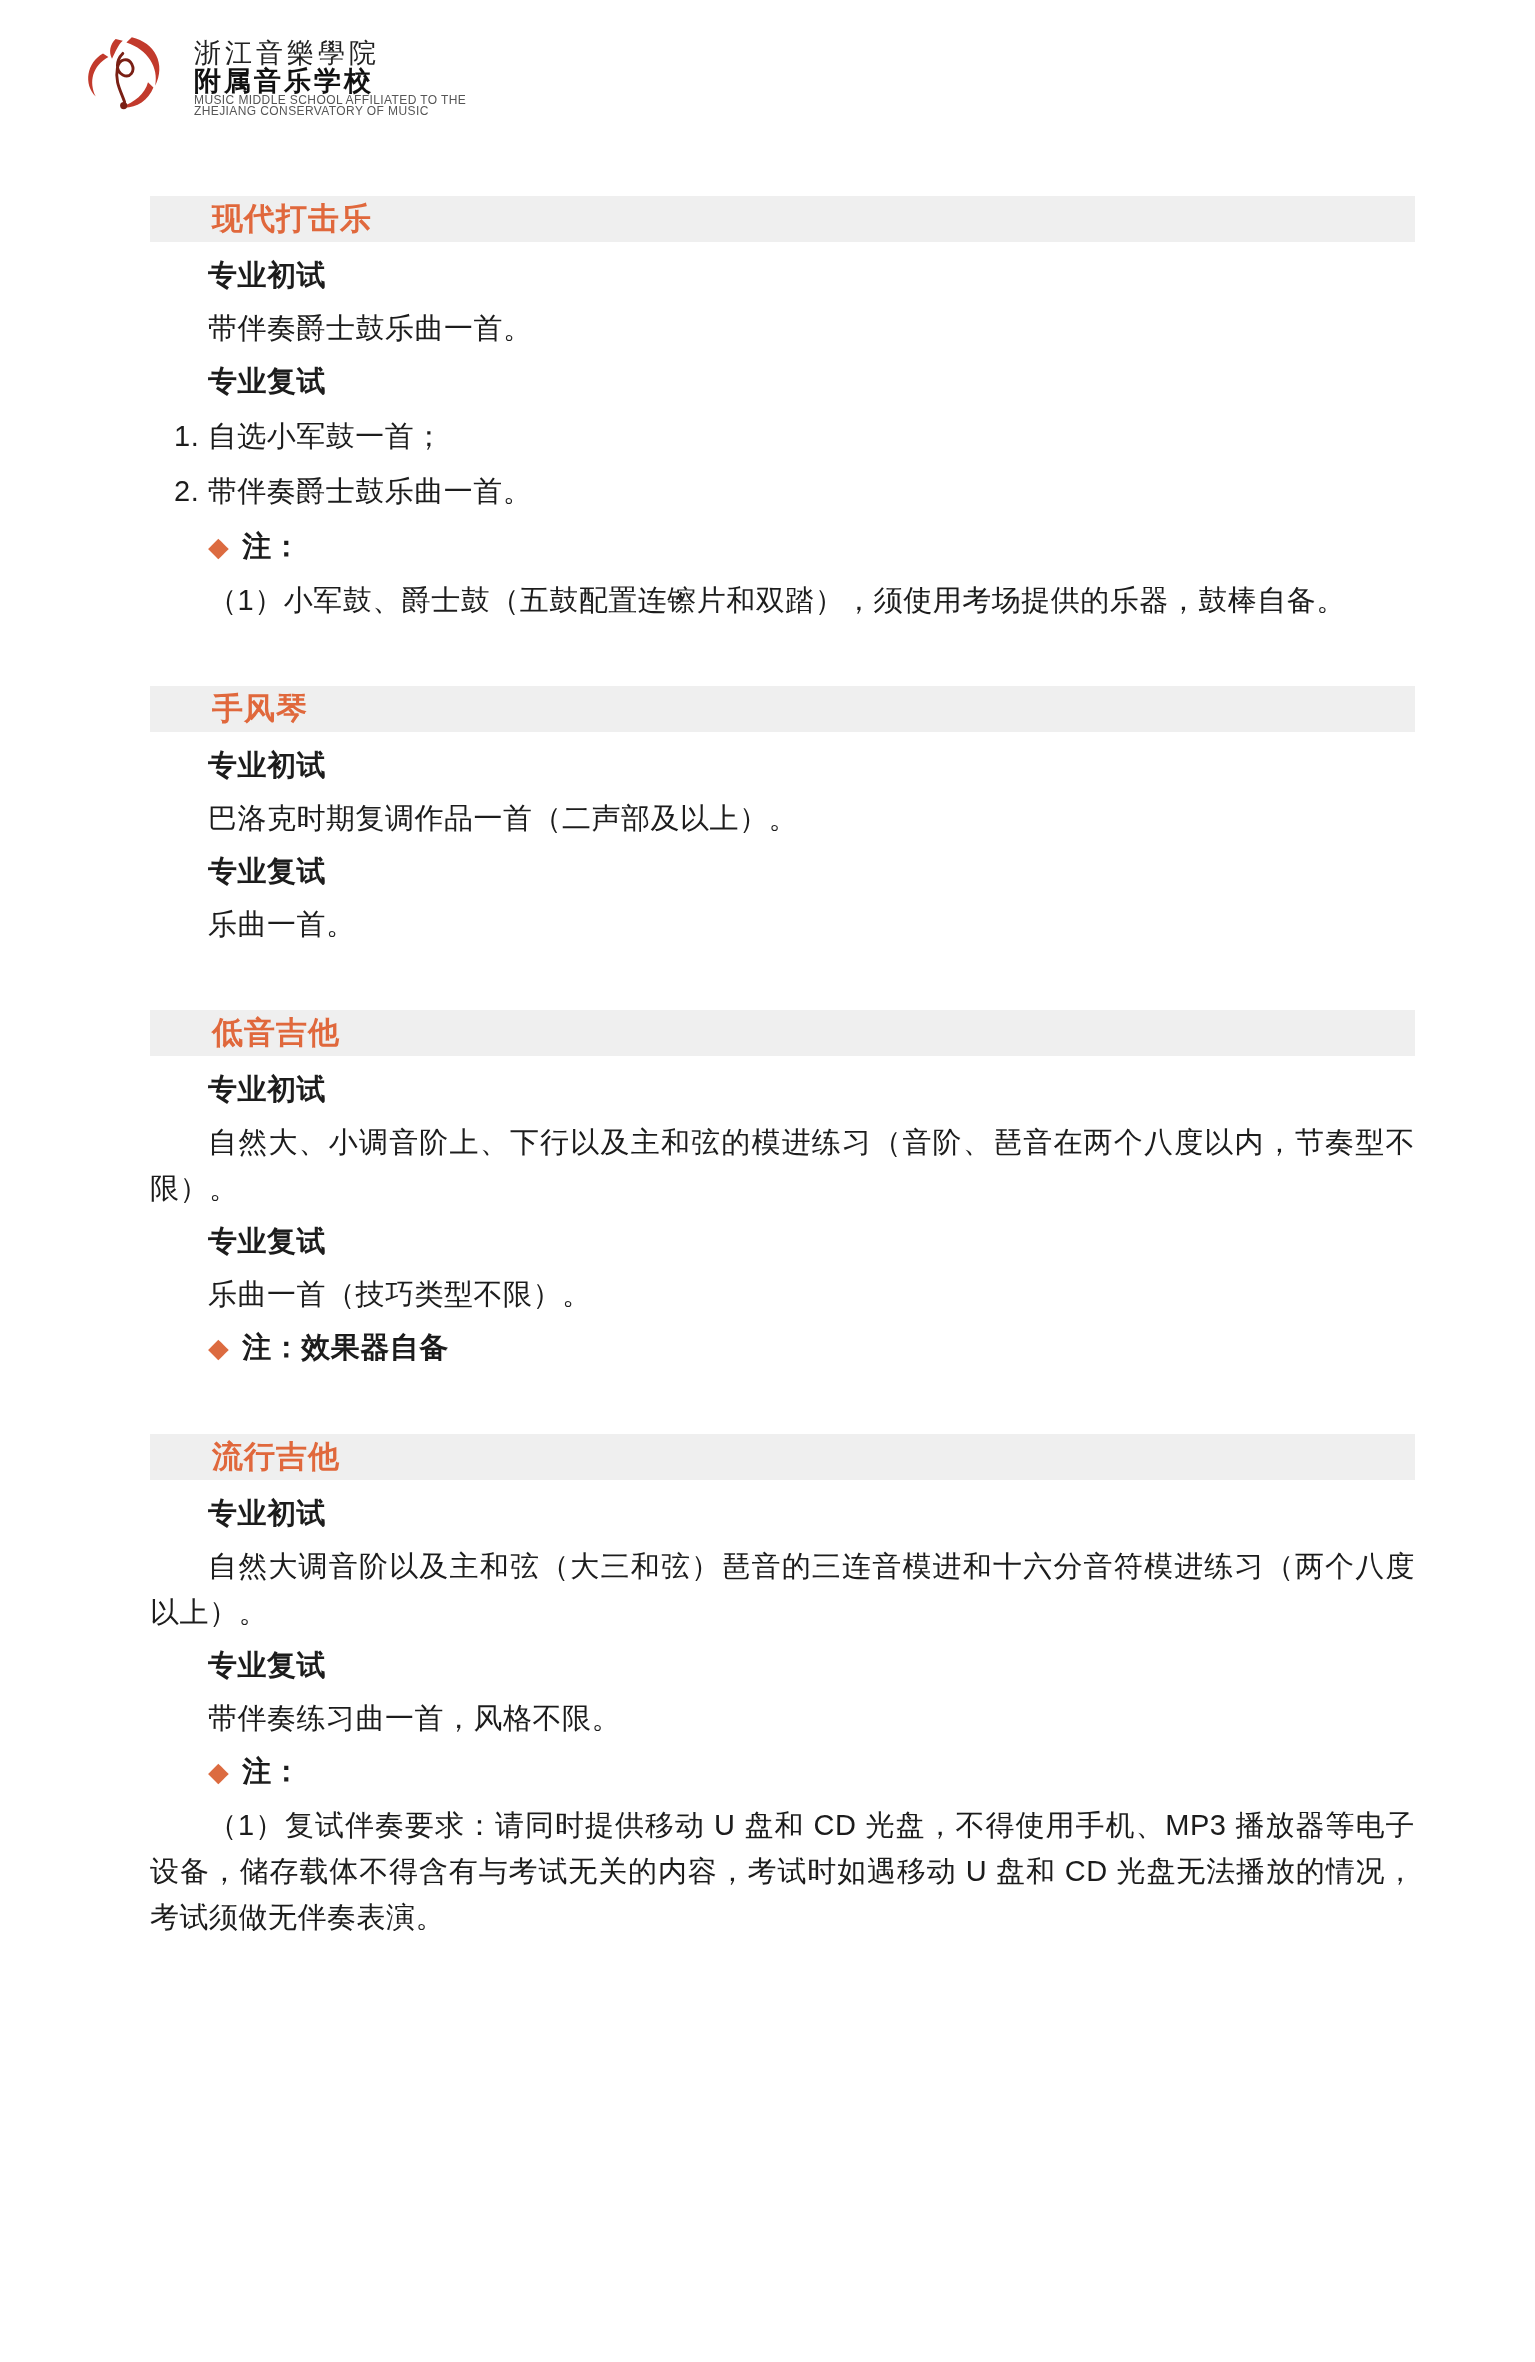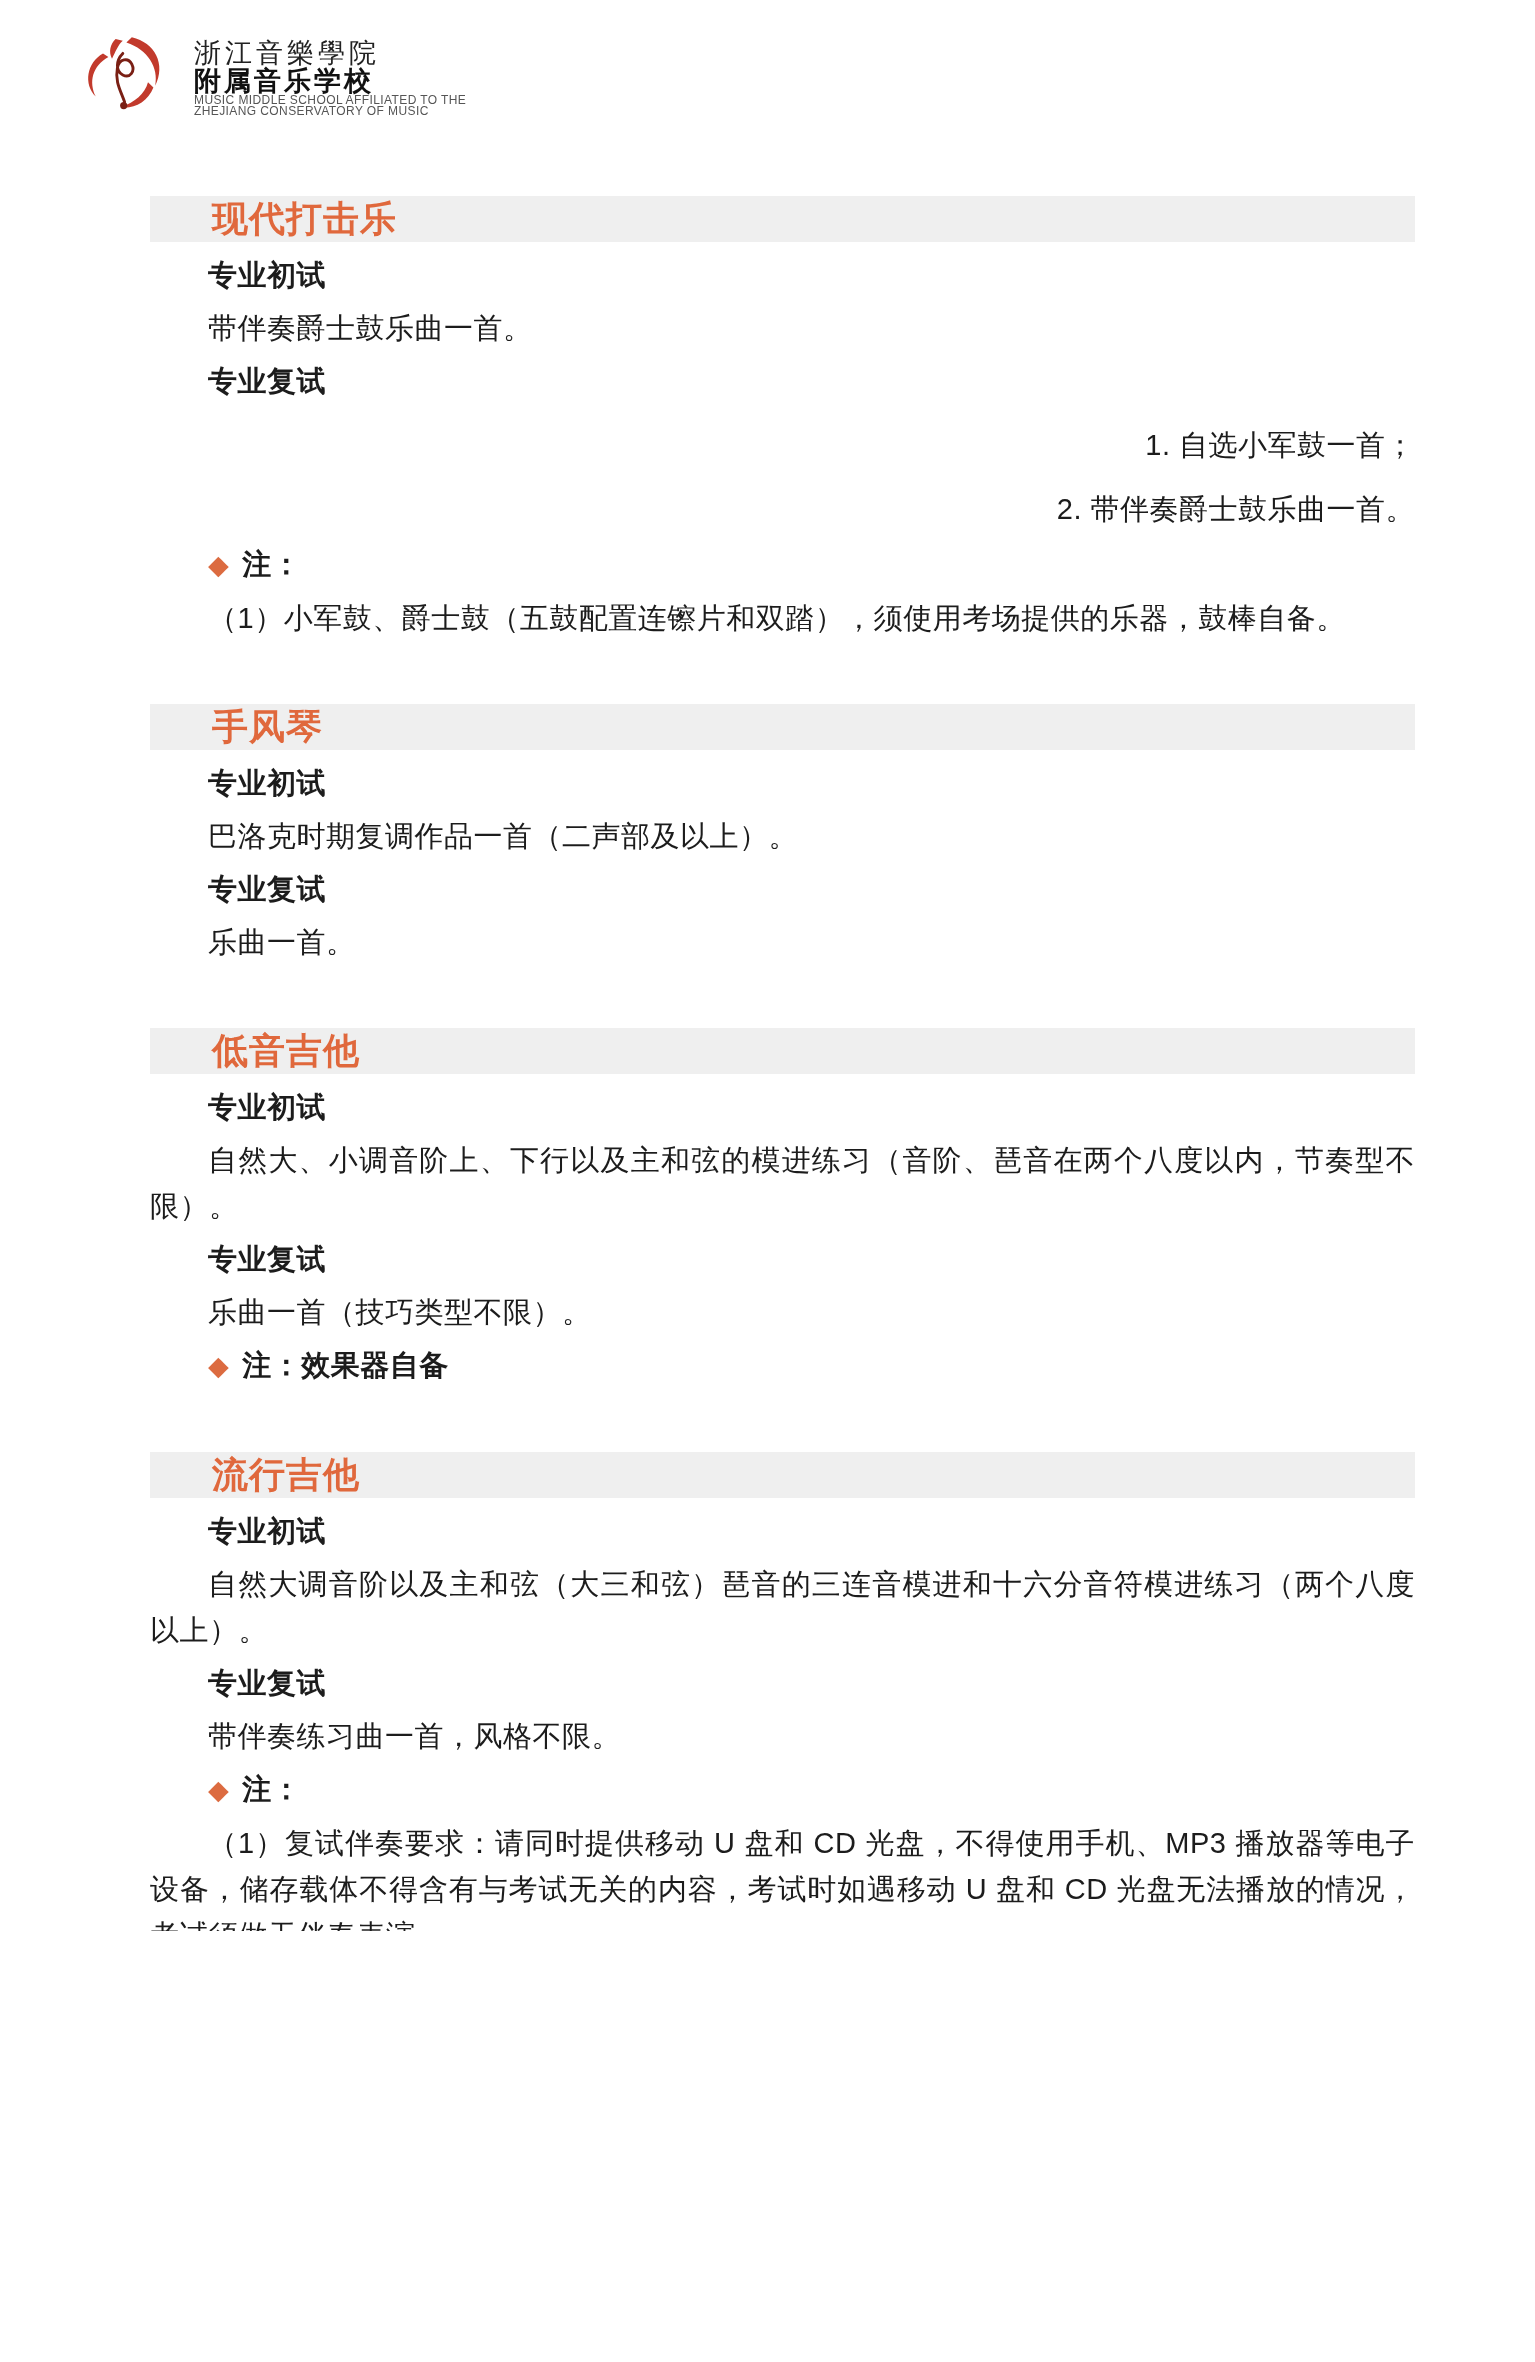--- a/index.html
+++ b/index.html
@@ -60,35 +60,35 @@
   .bar {
     height: 46px;
     background: #efefef;
     display: flex;
     align-items: center;
     margin: 0 0 10px 0;
   }
   .bar h2 {
     margin: 0;
     padding-left: 62px;
-    font-size: 36px;
+    font-size: 31px;
     font-weight: bold;
     letter-spacing: 1px;
     color: #e0683c;
   }
 
   .content p {
     margin: 7px 0;
     font-size: 29px;
     line-height: 46px;
     letter-spacing: 0.5px;
   }
   p.sub { font-weight: bold; text-indent: 2em; }
   p.para { text-indent: 2em; text-align: justify; }
-  p.item { padding-left: 24px; margin-top: 18px; margin-bottom: 9px; text-align: right; }
+  p.item { padding-left: 24px; margin-top: 9px; margin-bottom: 9px; }
   p.note { text-indent: 2em; }
   p.note b { font-weight: bold; }
   p.note-para { text-indent: 2em; text-align: justify; }
 
   .diamond {
     color: #dc6b40;
     font-size: 27px;
     margin-right: 13px;
   }
 

